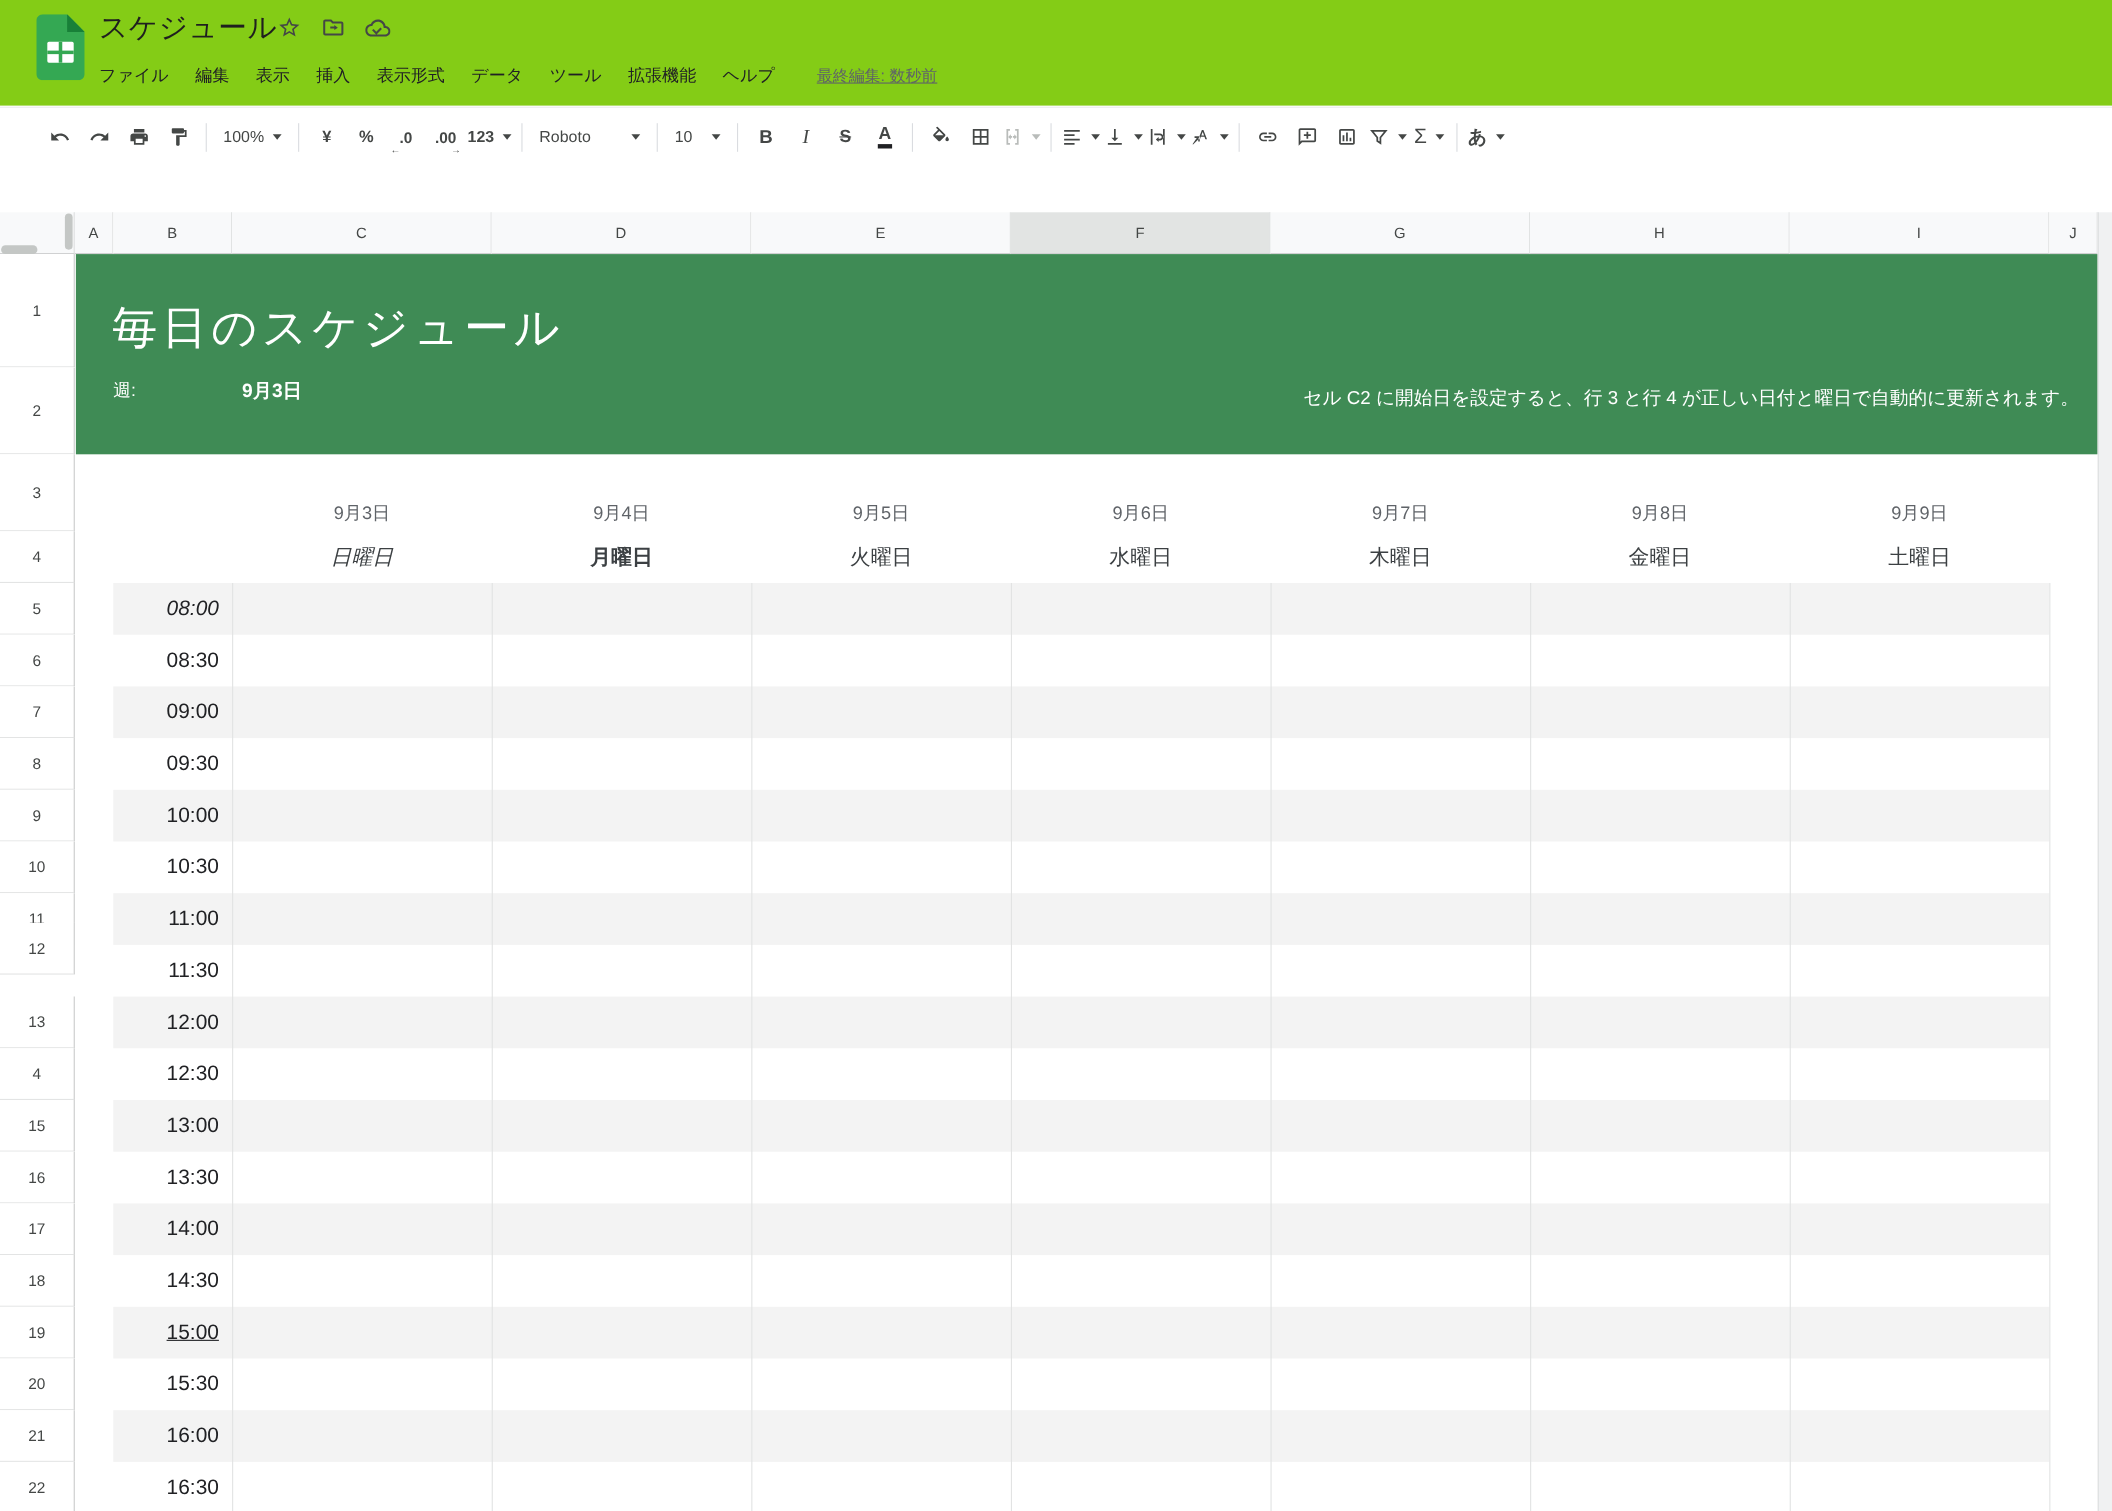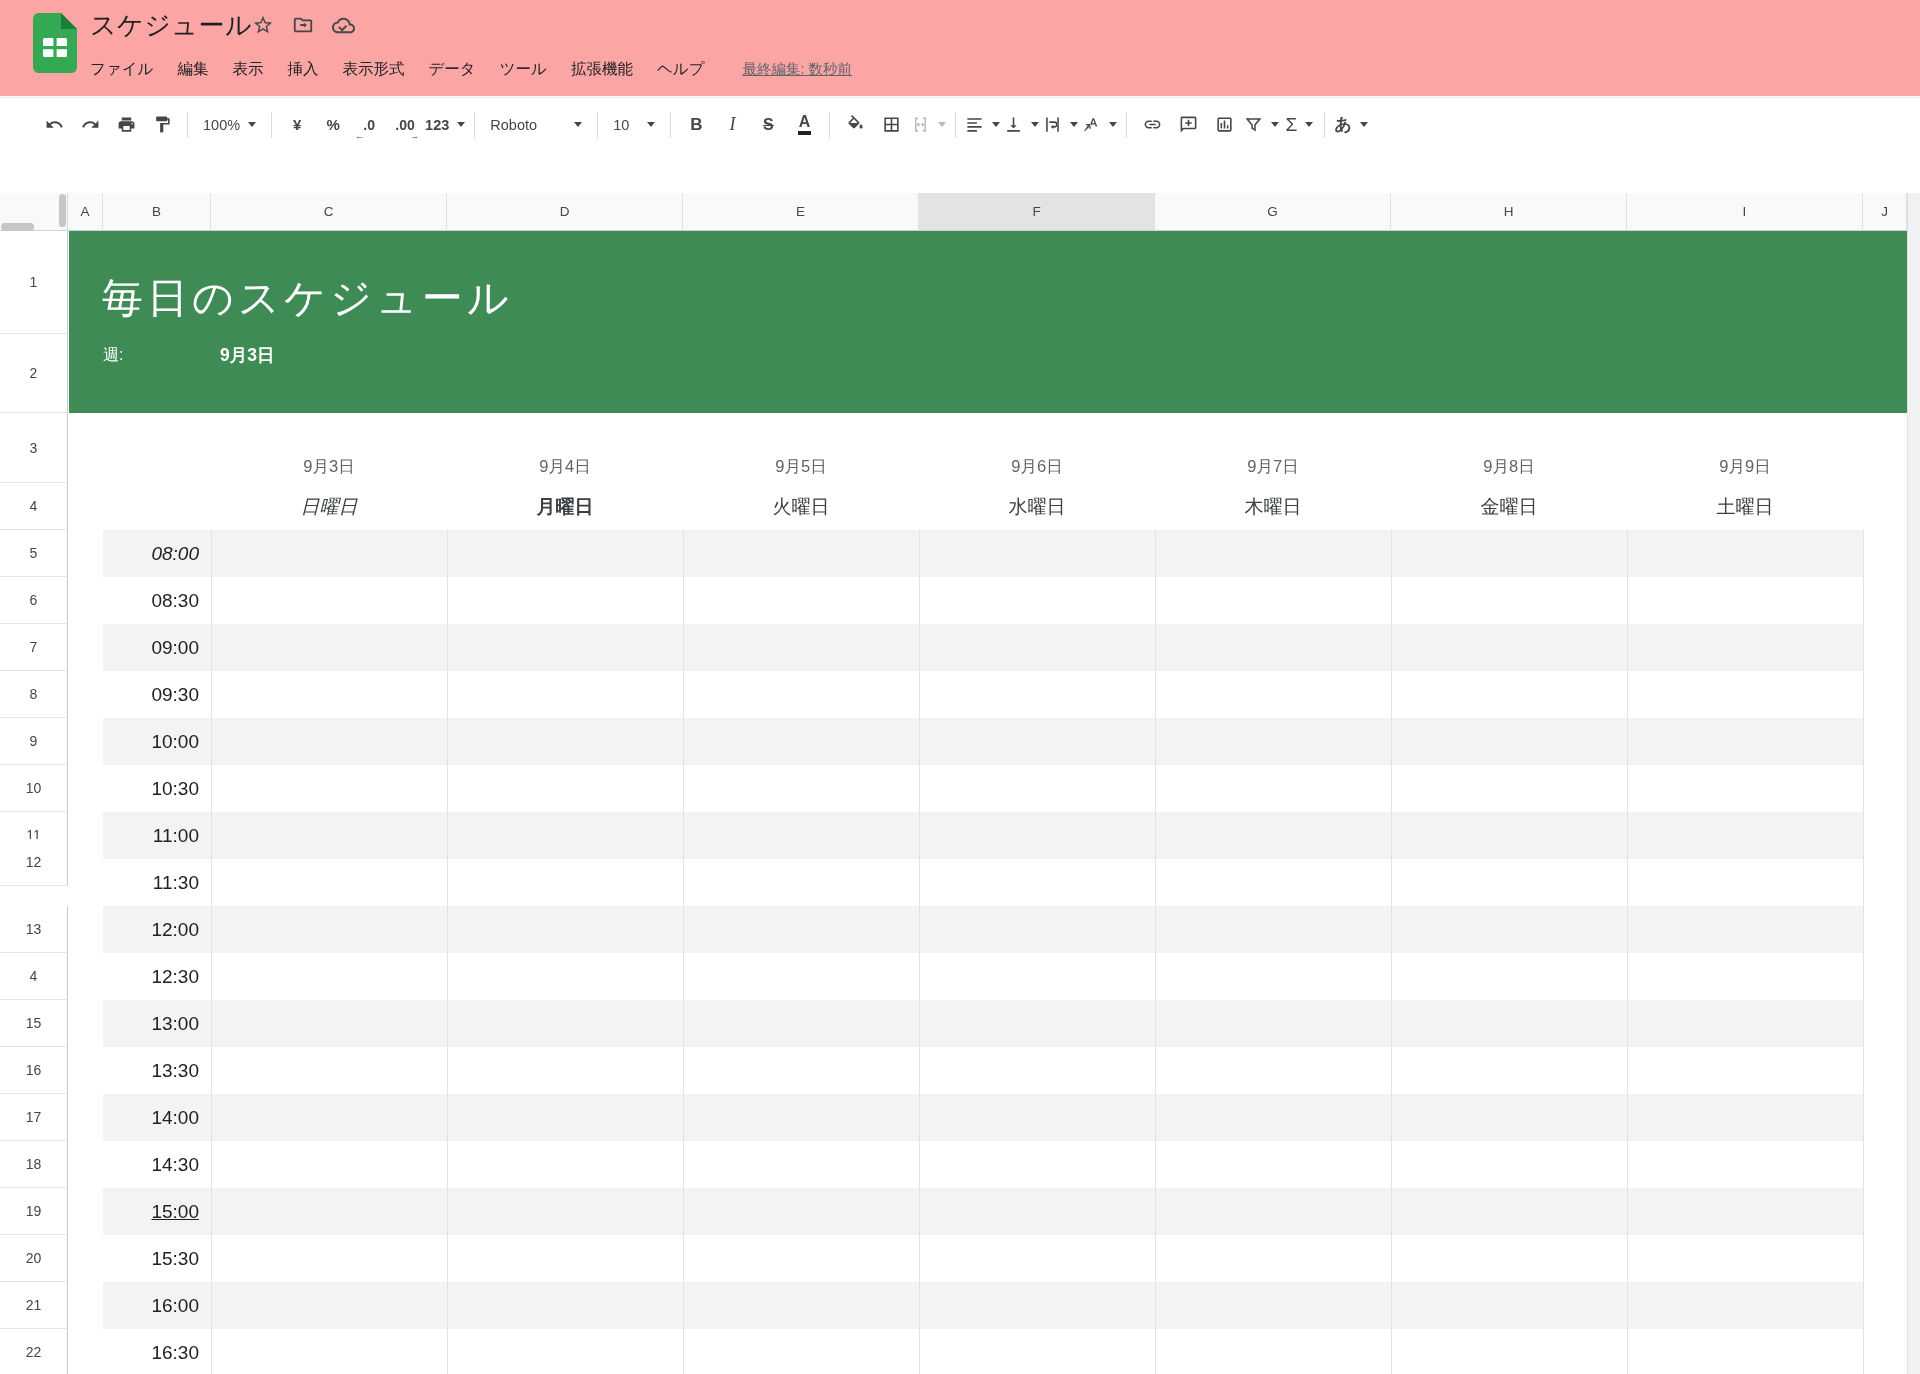--- a/index.html
+++ b/index.html
@@ -1,20 +1,20 @@
 <!DOCTYPE html>
 <html style="--green: #3f8b55; --row-band: #f3f3f3; --gridline: #e2e3e3; --selected-header: #e2e4e3;"><head>
 <meta charset="utf-8">
 <style>
   html,body{margin:0;padding:0;background:#fff;}
   .stage{position:relative;width:1920px;height:1374px;background:#fff;overflow:hidden;
          font-family:"Liberation Sans",sans-serif;color:#202124;}
 
   
-  .topbar{position:absolute;left:0;top:0;width:1920px;height:96px;background:#fca5a5;}
+  .topbar{position:absolute;left:0;top:0;width:1920px;height:96px;background:#84cc16;}
   .logo{position:absolute;left:33px;top:13px;width:44px;height:60px;}
   .doc-title{position:absolute;left:90px;top:8px;font-size:26px;color:#1f1f1f;letter-spacing:.5px;}
   .title-icons{position:absolute;left:250px;top:12px;display:flex;gap:14px;align-items:center;color:#444746;}
   .title-icons .ticon{width:26px;height:26px;display:flex;align-items:center;justify-content:center;cursor:pointer;}
   .menu-row{position:absolute;left:78px;top:54px;display:flex;align-items:center;height:30px;font-size:15.5px;color:#202124;}
   .menu-item{padding:3px 12px;border-radius:6px;cursor:pointer;white-space:nowrap;}
   .last-edit{margin-left:26px;font-size:14.5px;color:#5f6368;text-decoration:underline;white-space:nowrap;}
 
   
   .toolbar{position:absolute;left:0;top:97px;width:1920px;height:54px;border-top:1px solid #ececec;
@@ -328,20 +328,21 @@
         <div class="row-num" style="top: 995px; height: 47px;">19</div>
         <div class="row-num" style="top: 1042px; height: 47px;">20</div>
         <div class="row-num" style="top: 1089px; height: 47px;">21</div>
         <div class="row-num" style="top: 1136px; height: 47px;">22</div>
       </div>
 
     <div class="banner">
       <div class="banner-title">毎日のスケジュール</div>
       <div class="banner-week">週:</div>
       <div class="banner-week-value">9月3日</div>
+      <div class="banner-note">セル C2 に開始日を設定すると、行 3 と行 4 が正しい日付と曜日で自動的に更新されます。</div>
     </div>
 
     <div id="cells">
         <div class="date-cell" style="left: 211px; width: 236px; top: 220px; height: 70px;">9月3日</div>
         <div class="day-cell" style="left: 211px; width: 236px; top: 290px; height: 47px; font-style: italic;">日曜日</div>
         <div class="date-cell" style="left: 447px; width: 236px; top: 220px; height: 70px;">9月4日</div>
         <div class="day-cell" style="left: 447px; width: 236px; top: 290px; height: 47px; font-weight: bold;">月曜日</div>
         <div class="date-cell" style="left: 683px; width: 236px; top: 220px; height: 70px;">9月5日</div>
         <div class="day-cell" style="left: 683px; width: 236px; top: 290px; height: 47px;">火曜日</div>
         <div class="date-cell" style="left: 919px; width: 236px; top: 220px; height: 70px;">9月6日</div>

